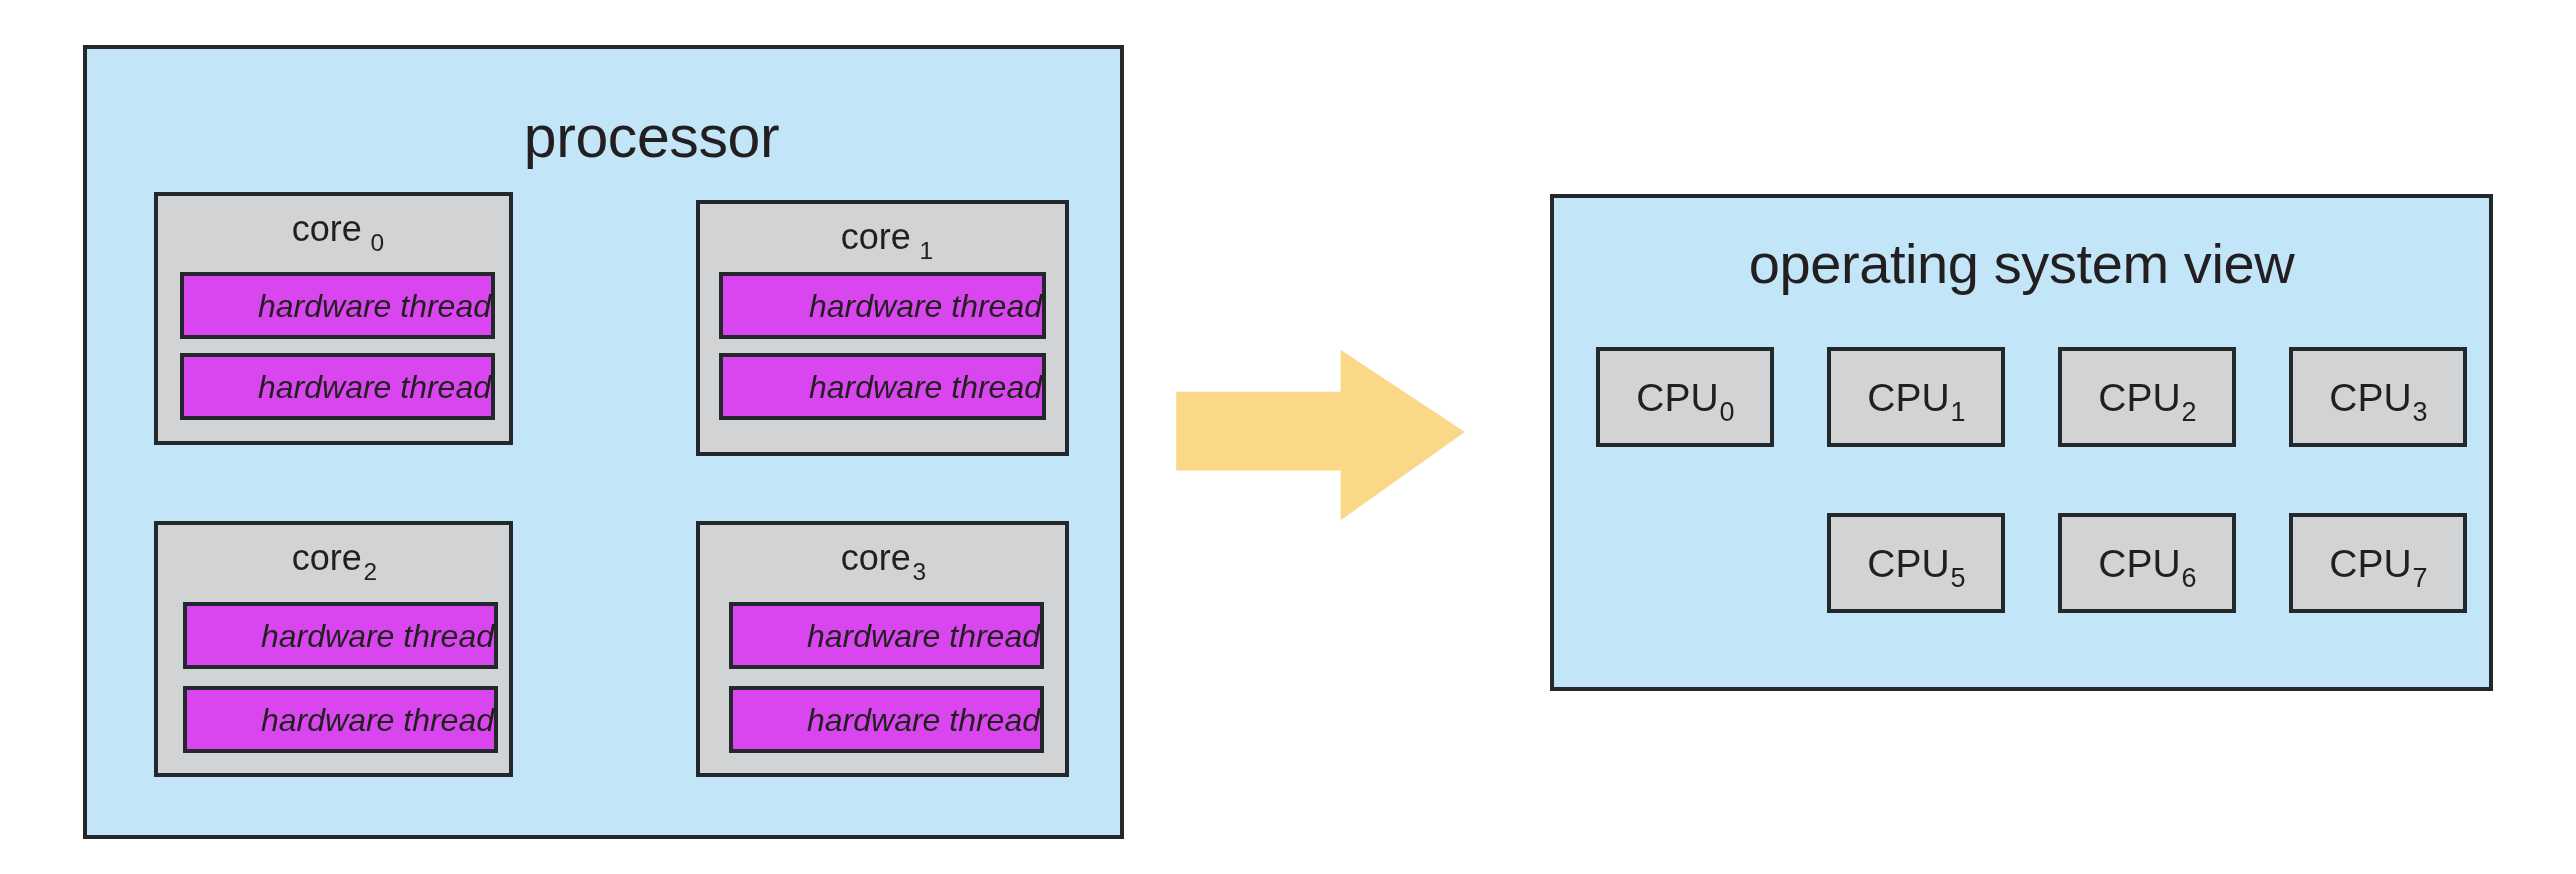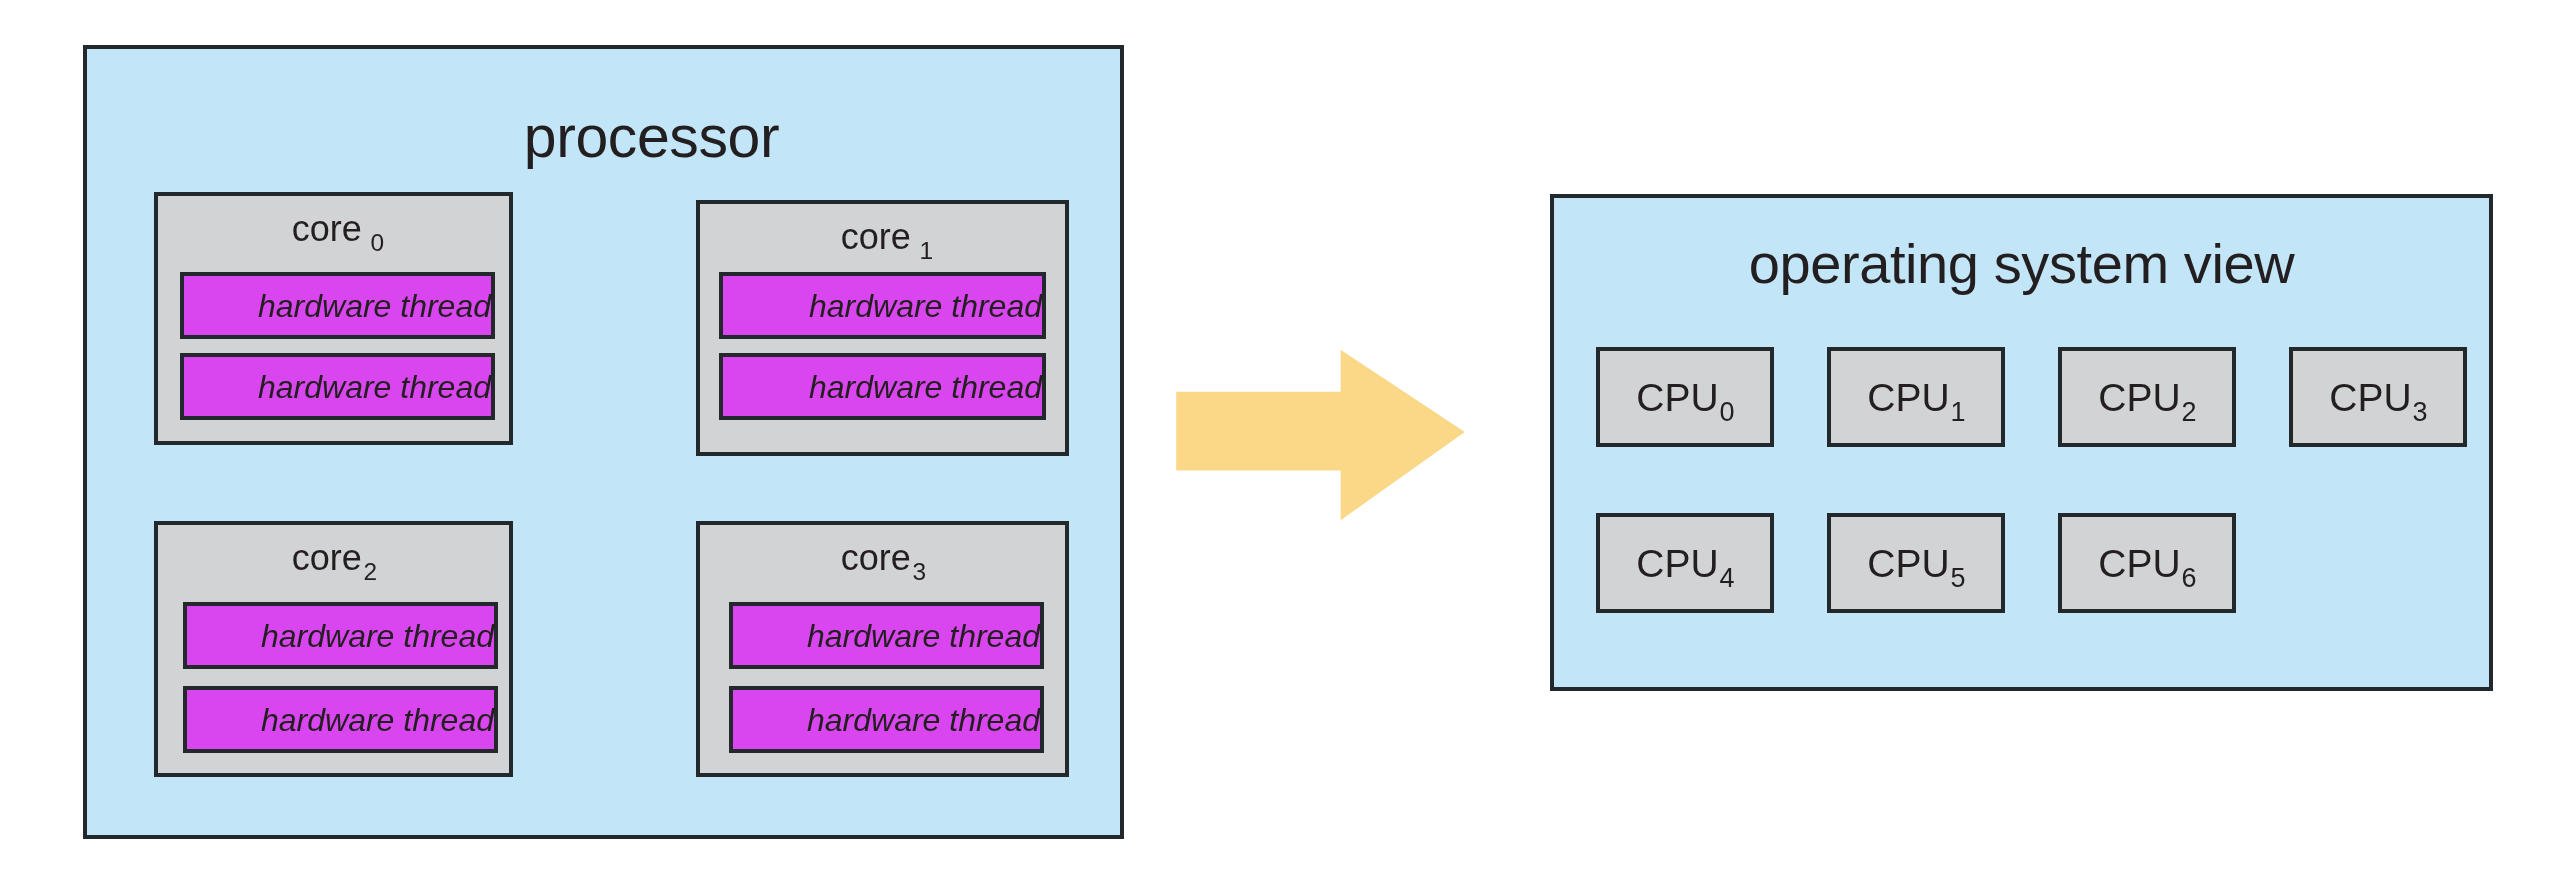--- a/index.html
+++ b/index.html
@@ -208,26 +208,26 @@
     <div class="cpu-box" style="left:273px; top:132px; width:178px; height:100px;">
       <span class="cpu-label"><span>CPU</span><sub>1</sub></span>
     </div>
     <div class="cpu-box" style="left:504px; top:132px; width:178px; height:100px;">
       <span class="cpu-label"><span>CPU</span><sub>2</sub></span>
     </div>
     <div class="cpu-box" style="left:735px; top:132px; width:178px; height:100px;">
       <span class="cpu-label"><span>CPU</span><sub>3</sub></span>
     </div>
 
-    <div class="cpu-box" style="left:42px; top:298px; width:178px; height:100px;">
-      <span class="cpu-label"><span>CPU</span><sub>4</sub></span>
-    </div>
     <div class="cpu-box" style="left:273px; top:298px; width:178px; height:100px;">
       <span class="cpu-label"><span>CPU</span><sub>5</sub></span>
     </div>
     <div class="cpu-box" style="left:504px; top:298px; width:178px; height:100px;">
       <span class="cpu-label"><span>CPU</span><sub>6</sub></span>
     </div>
+    <div class="cpu-box" style="left:735px; top:298px; width:178px; height:100px;">
+      <span class="cpu-label"><span>CPU</span><sub>7</sub></span>
+    </div>
 
   </div>
 
 </div>
 
 
 </body></html>

